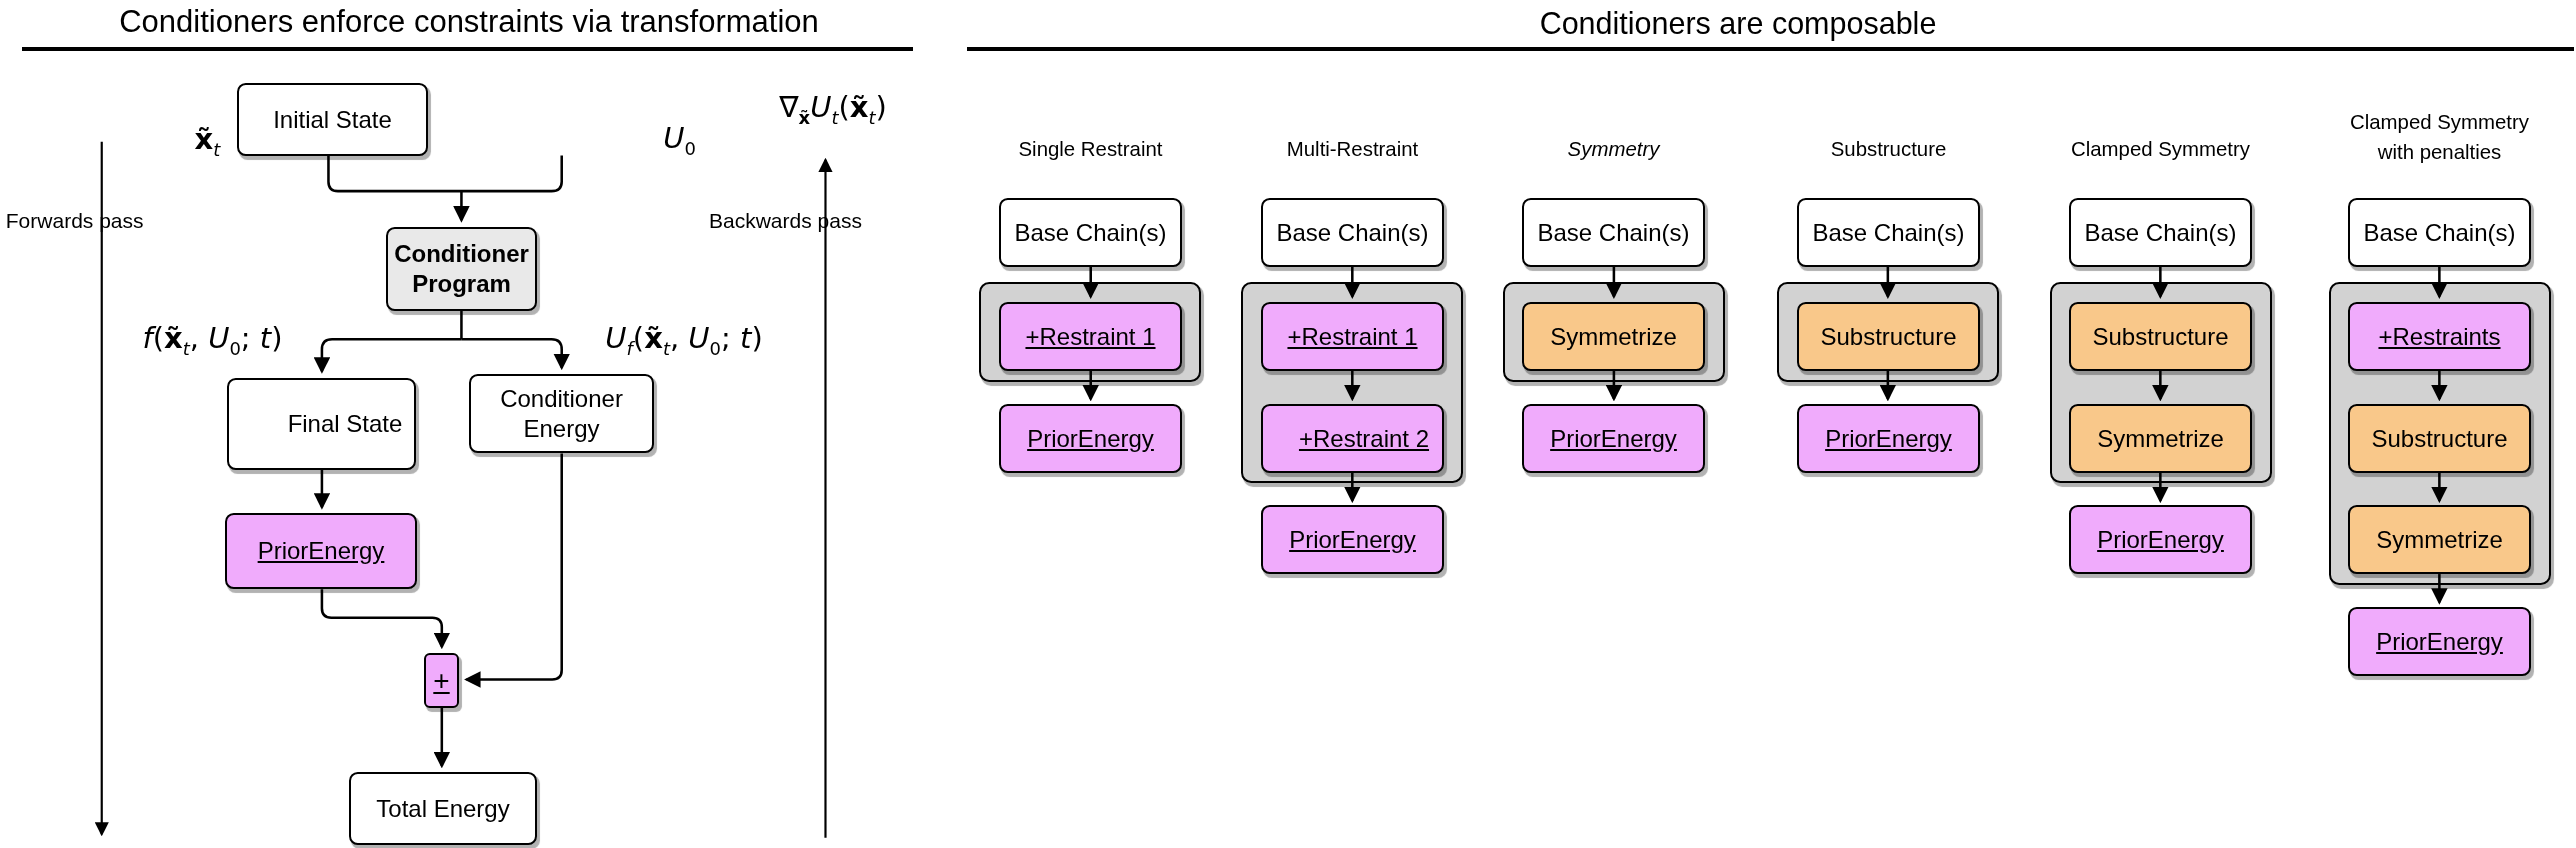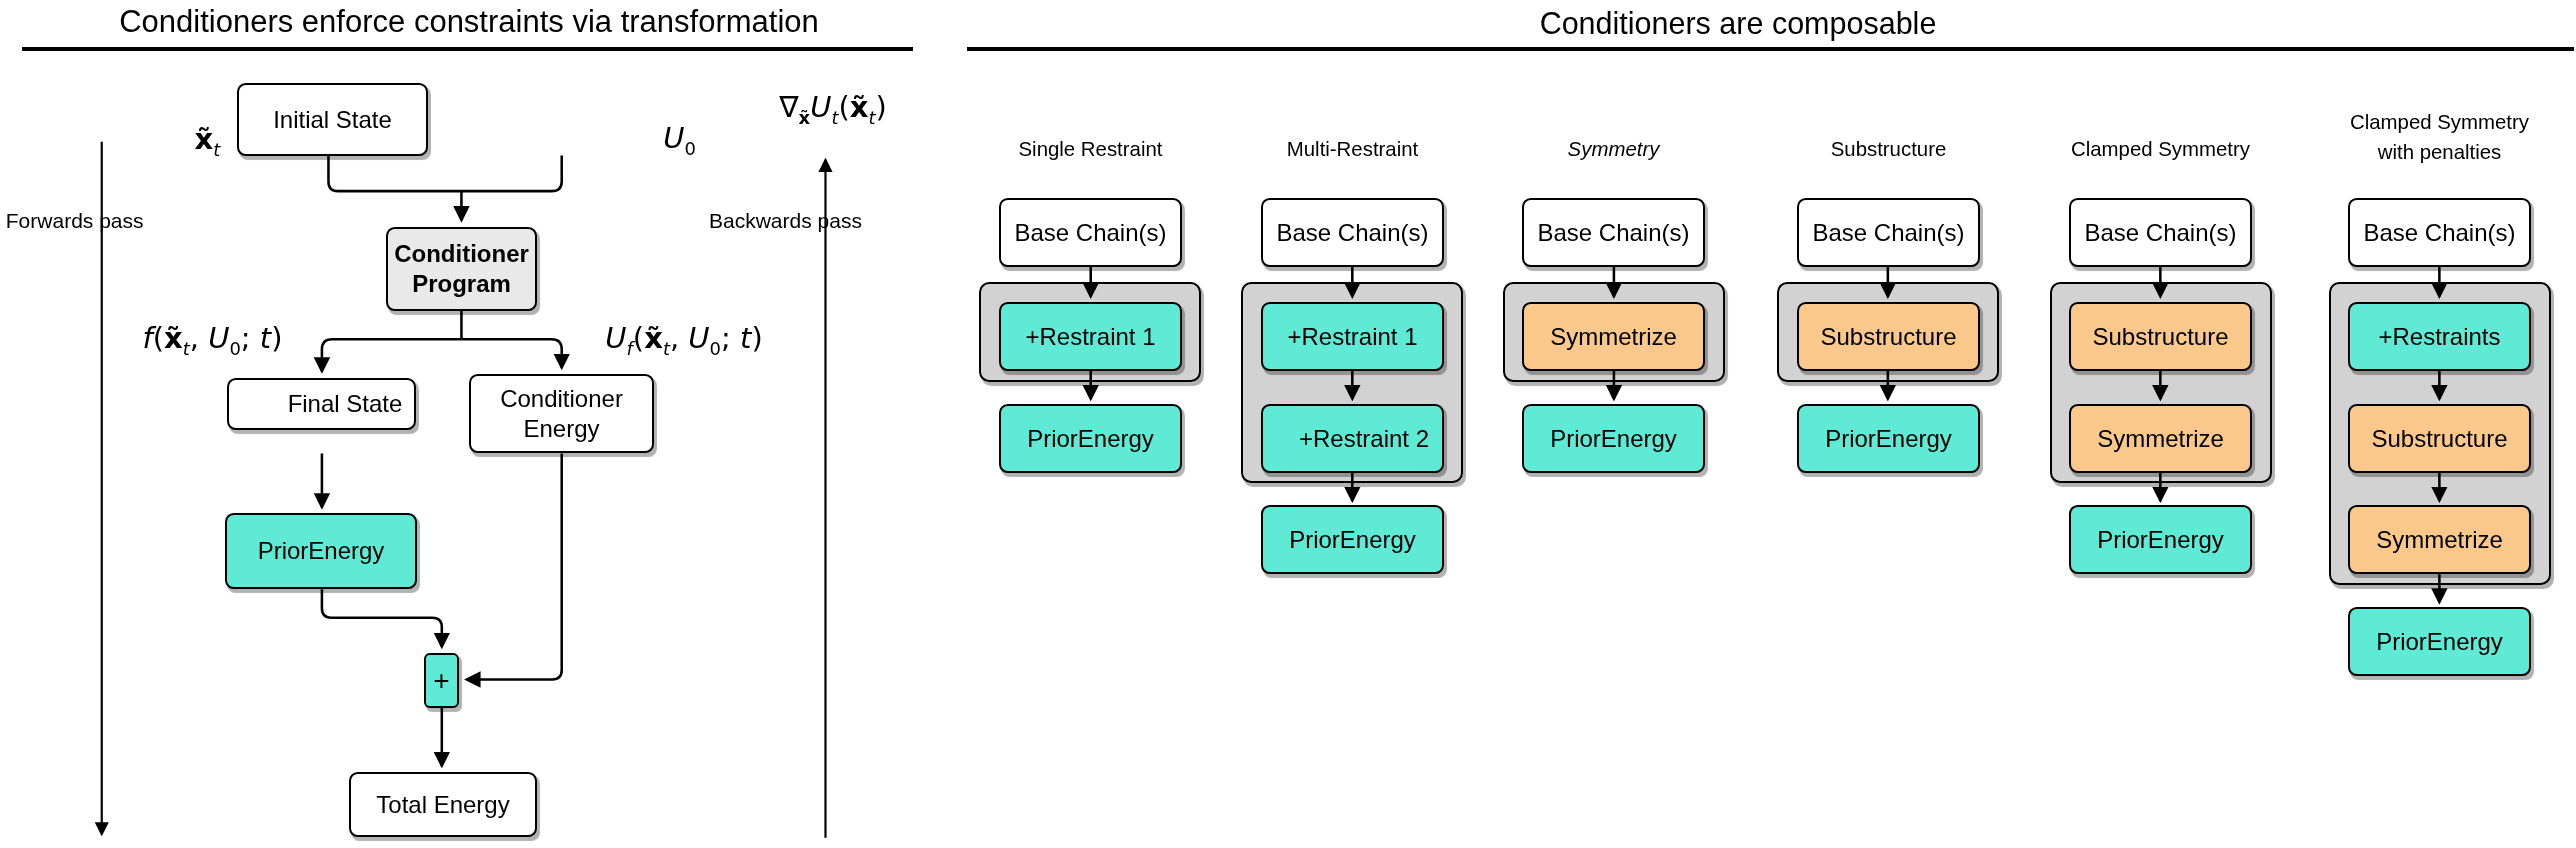--- a/index.html
+++ b/index.html
@@ -8,21 +8,21 @@
   #connectors{position:absolute;left:0;top:0;z-index:2;}
   .rule{position:absolute;height:3.6px;background:#000;z-index:1;}
   .lbl{position:absolute;text-align:center;z-index:4;}
   .title{font-size:31px;}
   .pass{font-size:21px;white-space:nowrap;}
   .header{font-size:20.4px;line-height:1.45;}
   .box{position:absolute;box-sizing:border-box;border:2.2px solid #000;background:#fff;border-radius:8.7px;
        display:flex;flex-direction:column;align-items:center;justify-content:center;text-align:center;
        font-size:24px;line-height:1.25;z-index:3;box-shadow:2.9px 3.6px 0.7px rgba(0,0,0,0.30);}
   .container{background:#D2D2D2;border-radius:10.2px;z-index:1;}
-  .blue{background:#5eead4;}
+  .blue{background:#f0abfc;text-decoration:underline;}
   .orange{background:#F9C88A;}
   .program{background:#E9E9E9;font-weight:700;}
   .plusbox{border-radius:5.8px;font-size:28px;}
   .math{font-family:"DejaVu Sans",sans-serif;font-size:29px;white-space:nowrap;}
   .math sub{font-size:62%;}
   .math i{font-style:italic;}
   .math .b{font-weight:700;font-style:normal;}
 </style>
 </head>
 <body>
@@ -84,31 +84,31 @@
 
   <div class="box program" style="left:386px;top:227px;width:151px;height:84px;">
       <span>Conditioner</span>
       <span>Program</span>
     </div>
 
   <div class="lbl math" style="left:118px;top:321px;width:189px;"><i>f</i><span>(</span><span class="b">x̃</span><sub><i>t</i></sub><span>, </span><i>U</i><sub>0</sub><span>; </span><i>t</i><span>)</span></div>
 
   <div class="lbl math" style="left:582px;top:321px;width:204px;"><i>U</i><sub><i>f</i></sub><span>(</span><span class="b">x̃</span><sub><i>t</i></sub><span>, </span><i>U</i><sub>0</sub><span>; </span><i>t</i><span>)</span></div>
 
-  <div class="box" style="left:227px;top:378px;width:189px;height:52px;padding-left:47px;">Final State</div>
+  <div class="box" style="left:227px;top:378px;width:189px;height:92px;padding-left:47px;">Final State</div>
   <div class="box" style="left:469px;top:374px;width:185px;height:79px;">
       <span>Conditioner</span>
       <span>Energy</span>
     </div>
 
   <div class="box blue" style="left:225px;top:513px;width:192px;height:76px;">PriorEnergy</div>
 
   <div class="box blue plusbox" style="left:424px;top:653px;width:35px;height:55px;">+</div>
 
-  <div class="box" style="left:349px;top:772px;width:188px;height:65px;">Total Energy</div>
+  <div class="box" style="left:349px;top:772px;width:188px;height:73px;">Total Energy</div>
 
   <div class="lbl title" style="left:938px;top:5.8px;width:1600px;font-size:30.5px;">Conditioners are composable</div>
   <div class="rule" style="left:967px;top:47px;width:1607px;"></div>
 
   <div>
     <div class="lbl header" style="left:967px;top:135px;width:247px;">Single Restraint</div>
     <div class="box container" style="left:979px;top:282px;width:222px;height:100px;"></div>
     <div class="box" style="left:999px;top:198px;width:183px;height:69px;">Base Chain(s)</div>
     <div class="box blue" style="left:999px;top:302px;width:183px;height:69px;">+Restraint 1</div>
     <div class="box blue" style="left:999px;top:404px;width:183px;height:69px;">PriorEnergy</div>

